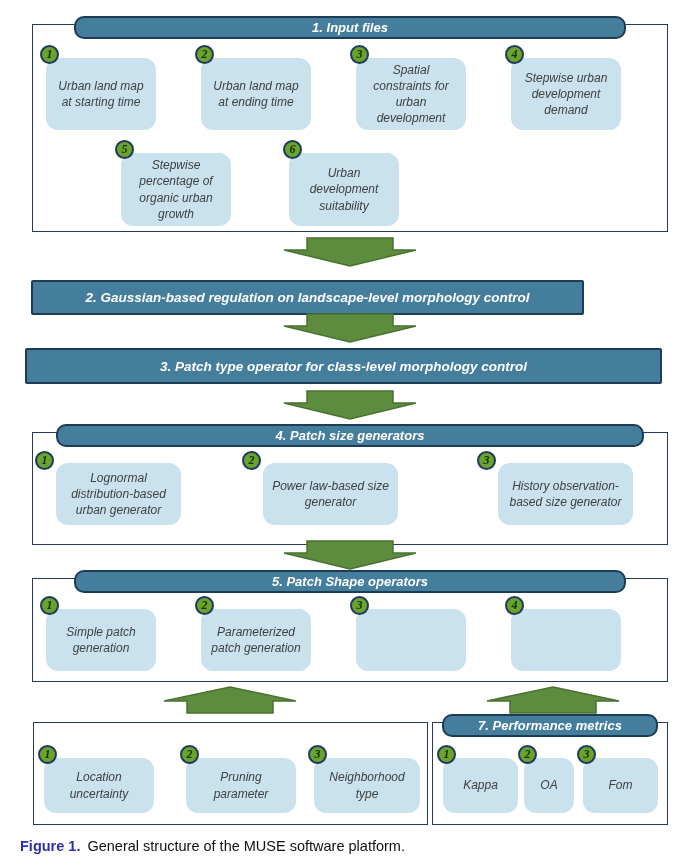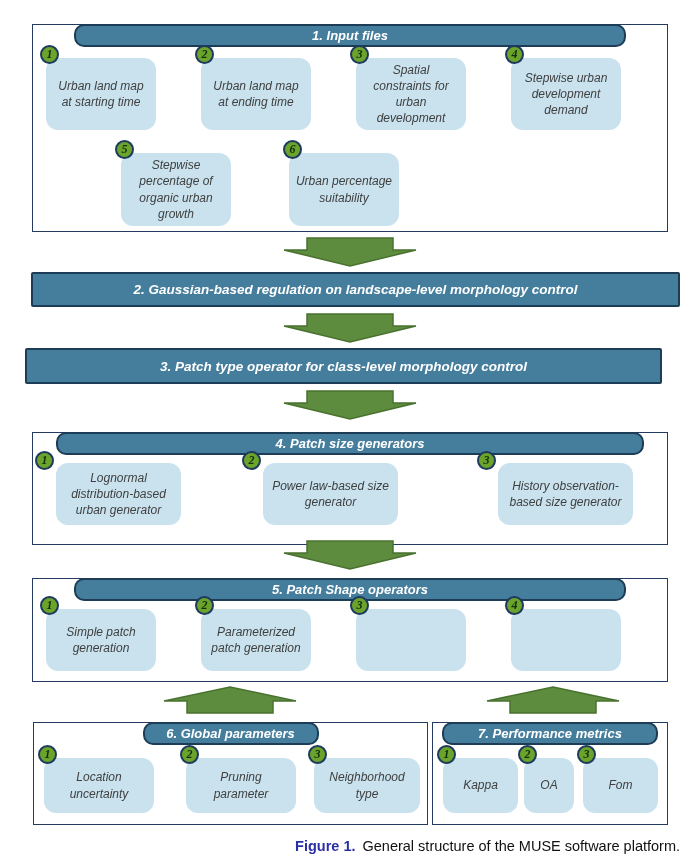--- a/index.html
+++ b/index.html
@@ -11,21 +11,21 @@
     border:1.5px solid var(--box-border,#243a60);
     box-sizing:border-box;
   }
   .hdr{
     position:absolute;left:50%;transform:translateX(-50%);top:-9px;
     height:23px;box-sizing:border-box;
     background:var(--bar-fill,#457d9c);
     border:2px solid var(--bar-border,#1d3c55);
     border-radius:10px;color:#fff;font-style:italic;font-weight:600;
     display:flex;align-items:center;justify-content:center;
-    font-size:13px;z-index:3;white-space:nowrap;margin-top:8px;
+    font-size:13px;z-index:3;white-space:nowrap;
   }
   .bar{
     position:absolute;box-sizing:border-box;
     background:var(--bar-fill,#457d9c);
     border:2px solid var(--bar-border,#1d3c55);
     color:#fff;font-style:italic;font-weight:600;font-size:13.5px;
     display:flex;align-items:center;justify-content:center;
     border-radius:2px;
   }
   .item{
@@ -49,21 +49,21 @@
   }
   .badge-out{left:-21px;top:-12px;}
   .arrow{position:absolute;z-index:2;}
   .arrow polygon{
     fill:var(--arrow-fill,#5d8c3e);
     stroke:var(--arrow-border,#49722f);
     stroke-width:1.5;
   }
   .caption{
     position:absolute;left:20px;top:838px;width:660px;
-    font-size:14.5px;color:#111;text-align:right;
+    font-size:14.5px;color:#111;
   }
   .caption .cap-label{color:var(--caption-accent,#2b2fa8);font-weight:bold;margin-right:7px;}
 </style>
 </head>
 <body>
 
 <div class="canvas">
 
   <div class="outer" style="left:32px;top:24px;width:636px;height:208px;">
     <div class="hdr" style="width:552px;">1. Input files</div>
@@ -83,29 +83,29 @@
     <div class="item" style="left:478px;top:33px;width:110px;height:72px;">
       <span class="badge">4</span>
       <span>Stepwise urban development demand</span>
     </div>
     <div class="item" style="left:88px;top:128px;width:110px;height:73px;">
       <span class="badge">5</span>
       <span>Stepwise percentage of organic urban growth</span>
     </div>
     <div class="item" style="left:256px;top:128px;width:110px;height:73px;">
       <span class="badge">6</span>
-      <span>Urban percentage suitability</span>
+      <span>Urban development suitability</span>
     </div>
   </div>
 
   <svg class="arrow" style="left:283px;top:237px;" width="134" height="30" viewBox="0 0 134 30">
     <polygon points="24,1 110,1 110,13 133,13 67,29 1,13 24,13"></polygon>
   </svg>
 
-  <div class="bar" style="left:31px;top:272px;width:649px;height:35px;">2. Gaussian-based regulation on landscape-level morphology control</div>
+  <div class="bar" style="left:31px;top:280px;width:553px;height:35px;">2. Gaussian-based regulation on landscape-level morphology control</div>
 
   <svg class="arrow" style="left:283px;top:313px;" width="134" height="30" viewBox="0 0 134 30">
     <polygon points="24,1 110,1 110,13 133,13 67,29 1,13 24,13"></polygon>
   </svg>
 
   <div class="bar" style="left:25px;top:348px;width:637px;height:36px;">3. Patch type operator for class-level morphology control</div>
 
   <svg class="arrow" style="left:283px;top:390px;" width="134" height="30" viewBox="0 0 134 30">
     <polygon points="24,1 110,1 110,13 133,13 67,29 1,13 24,13"></polygon>
   </svg>
@@ -151,21 +151,20 @@
   </div>
 
   <svg class="arrow" style="left:163px;top:686px;" width="134" height="28" viewBox="0 0 134 28">
     <polygon points="67,1 133,15 110,15 110,27 24,27 24,15 1,15"></polygon>
   </svg>
   <svg class="arrow" style="left:486px;top:686px;" width="134" height="28" viewBox="0 0 134 28">
     <polygon points="67,1 133,15 110,15 110,27 24,27 24,15 1,15"></polygon>
   </svg>
 
   <div class="outer" style="left:33px;top:722px;width:395px;height:103px;">
-    <div class="hdr" style="width:176px;">6. Global parameters</div>
 
     <div class="item" style="left:10px;top:35px;width:110px;height:55px;">
       <span class="badge">1</span>
       <span>Location uncertainty</span>
     </div>
     <div class="item" style="left:152px;top:35px;width:110px;height:55px;">
       <span class="badge">2</span>
       <span>Pruning parameter</span>
     </div>
     <div class="item" style="left:280px;top:35px;width:106px;height:55px;">

